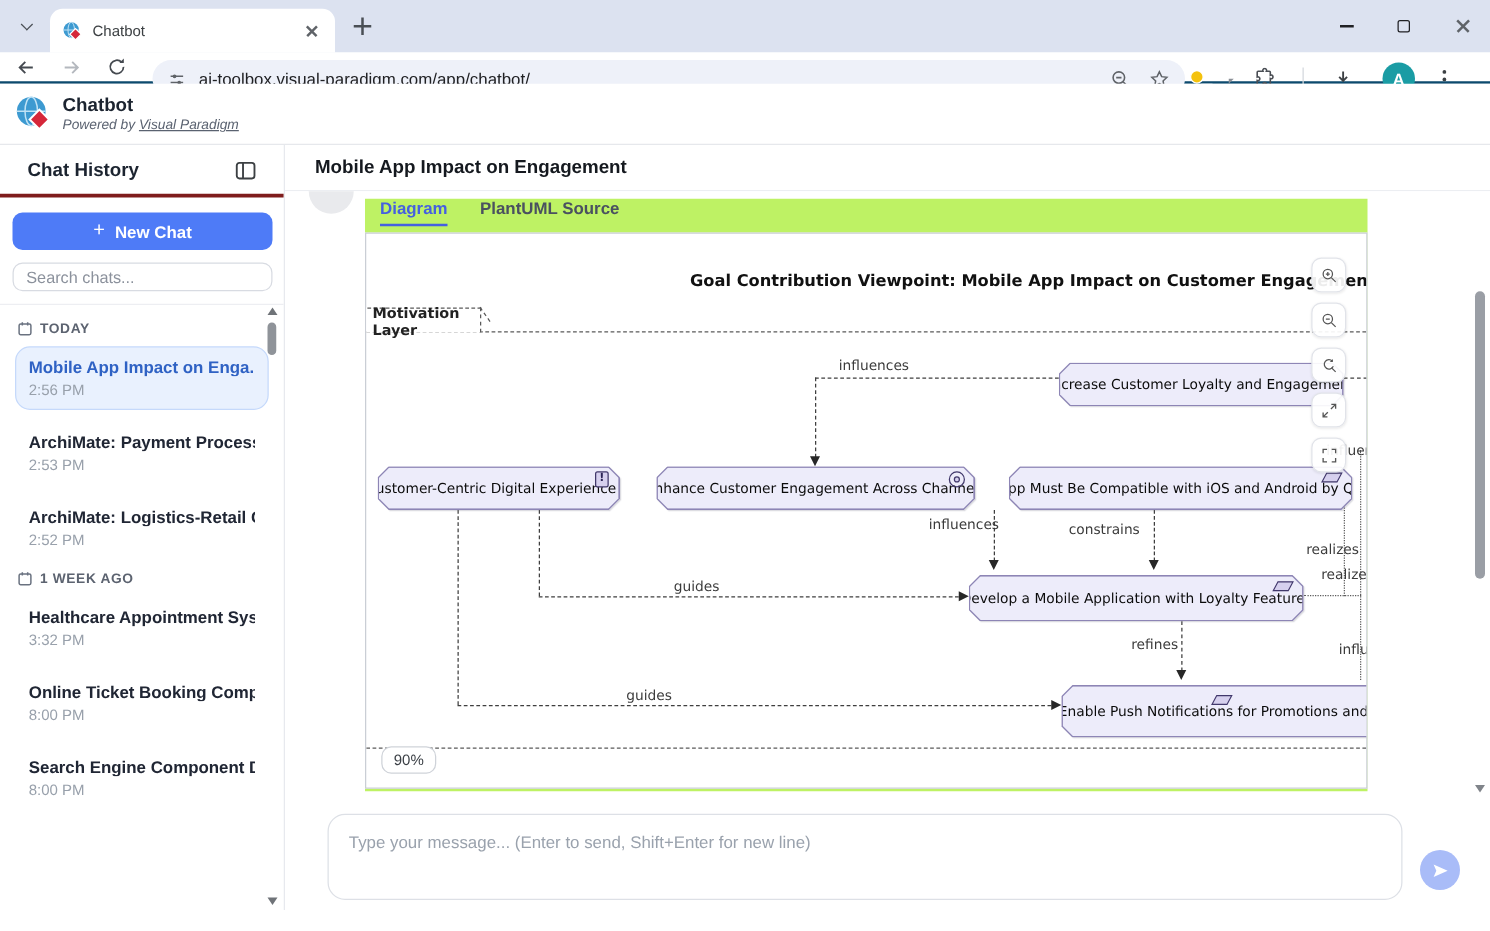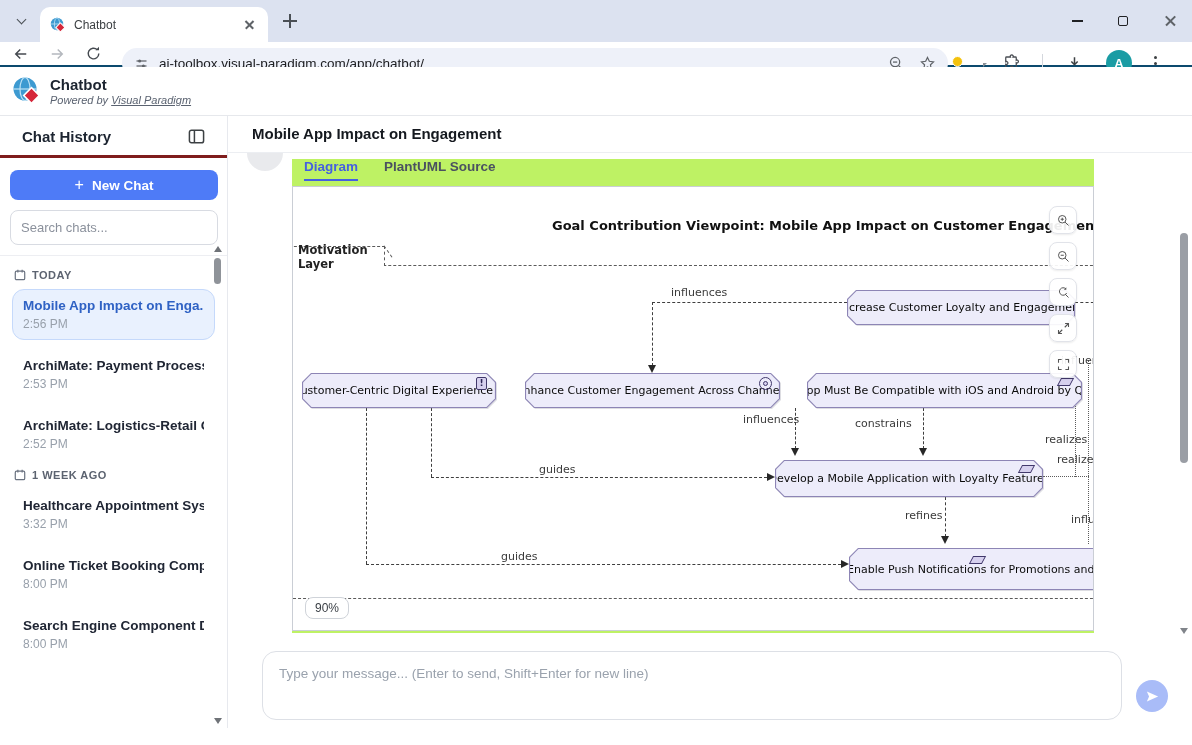--- a/index.html
+++ b/index.html
@@ -55,21 +55,21 @@
   .cw-bubble::before { content:""; position:absolute; left:4px; top:4.5px; width:3px; height:3px; border-radius:50%; background:#fff; box-shadow:7px 0 0 #fff; }
   .cw-bubble::after { content:""; position:absolute; right:2px; bottom:-3px; border-right:4px solid #5aa9ea; border-bottom:4px solid transparent; }
 
   
   .app-body { display:flex; height:612px; }
   .sidebar { position:relative; width:228px; border-right:1px solid #e7e9ee; background:#fff; overflow:hidden; }
   .sb-head { display:flex; align-items:center; justify-content:space-between; padding:12px 22px 10px; border-bottom:3px solid #7f1d1d; }
   .sb-title { font-size:15px; font-weight:bold; color:#1c2430; }
   .new-chat { margin:12px 10px 8px; height:30px; background:#4e7bf7; border:none; border-radius:8px; color:#fff; font-size:13.5px; font-weight:bold; width:208px; display:flex; align-items:center; justify-content:center; gap:8px; }
   .nc-plus { font-size:16px; font-weight:normal; }
-  .sb-search { margin:2px 10px 0; width:208px; height:35px; border:1px solid #d8dbe2; border-radius:8px; font-size:13px; color:#202634; padding:0 10px; font-family:"Liberation Sans",sans-serif; }
+  .sb-search { margin:2px 10px 0; width:208px; height:23px; border:1px solid #d8dbe2; border-radius:8px; font-size:13px; color:#202634; padding:0 10px; font-family:"Liberation Sans",sans-serif; }
   .sb-search::placeholder { color:#8b919c; }
   .sb-list { border-top:1px solid #edeef2; margin-top:10px; padding:4px 12px 0; }
   .sec-head { display:flex; align-items:center; gap:6px; color:#5c6370; font-size:11px; font-weight:bold; letter-spacing:.5px; margin:9px 2px 8px; }
   .sb-item { padding:8px 10px; border:1px solid transparent; border-radius:12px; margin-bottom:9px; }
   .sb-item-title { font-size:13.5px; font-weight:bold; color:#202634; white-space:nowrap; overflow:hidden; }
   .sb-item-time { font-size:12px; color:#98a0ab; margin-top:4px; min-height:13px;}
   .sb-item.sel { background:#e9f1fe; border-color:#c5d9fb; }
   .sb-item.sel .sb-item-title { color:#2f62c4; }
   .sb-scroll { position:absolute; right:4px; top:130px; bottom:2px; width:10px; }
   .tri-up { width:0;height:0;border-left:4px solid transparent;border-right:4px solid transparent;border-bottom:6px solid #6f7378; margin:0 auto;}

